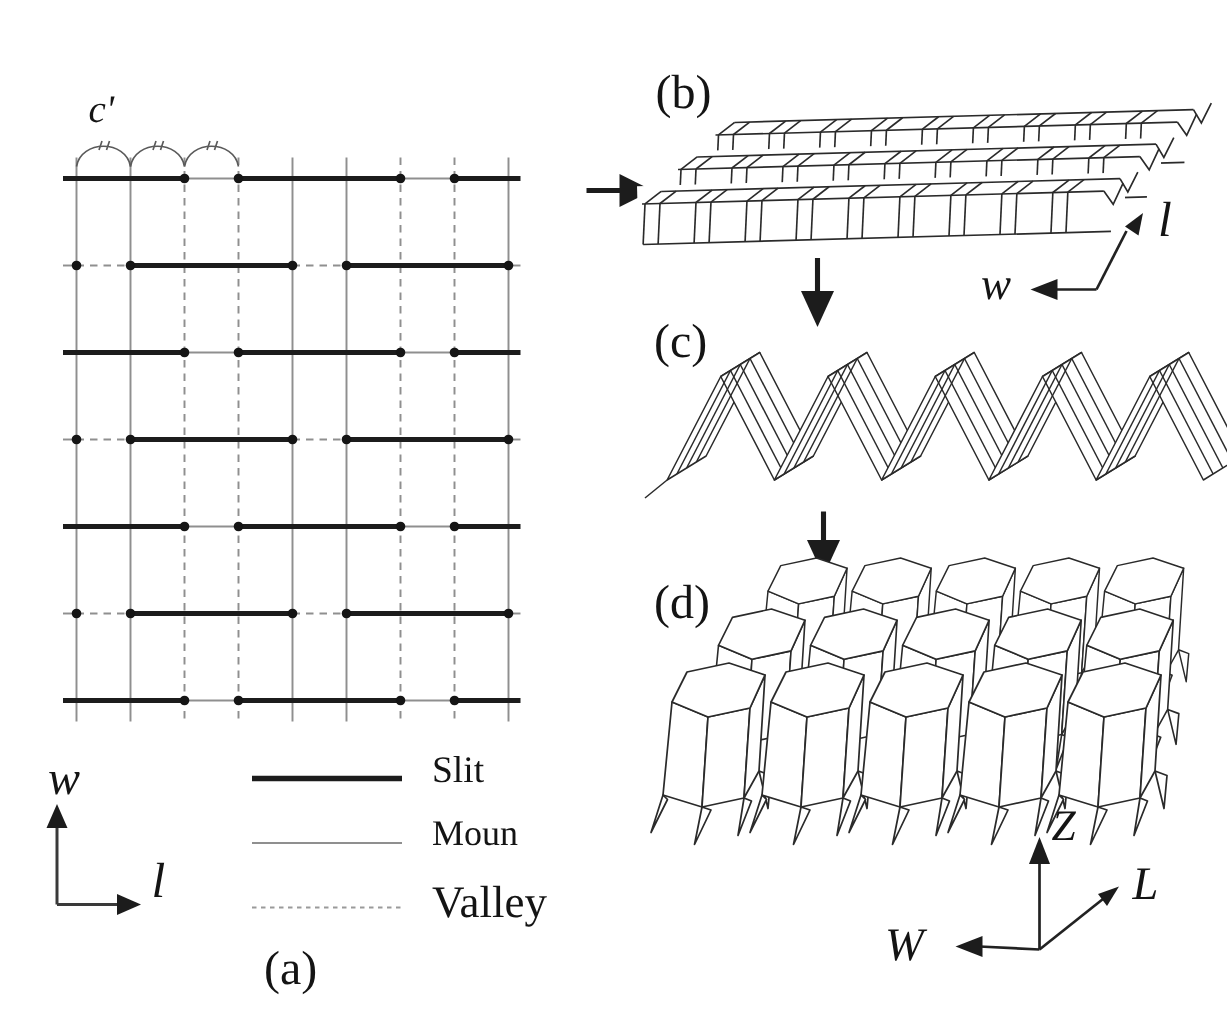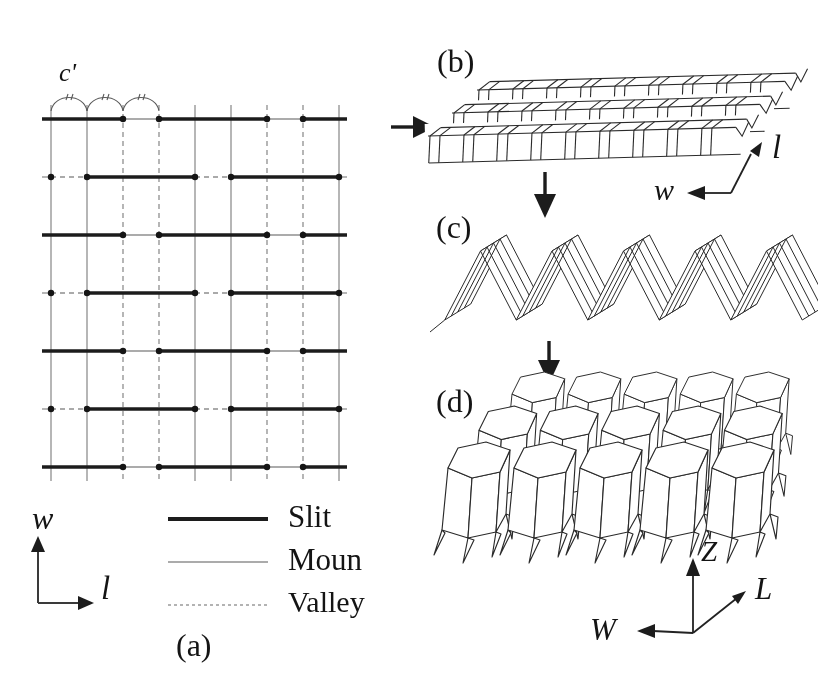--- a/index.html
+++ b/index.html
@@ -284,18 +284,18 @@
   <span class="lbl" style="left:436px;top:385px;font-size:32px;">(d)</span>
 
   <span class="lbl it" style="left:654px;top:175px;font-size:30px;">w</span>
   <span class="lbl it" style="left:772px;top:131px;font-size:33px;">l</span>
 
   <span class="lbl it" style="left:701px;top:537px;font-size:29px;">Z</span>
   <span class="lbl it" style="left:755px;top:573px;font-size:31px;">L</span>
   <span class="lbl it" style="left:590px;top:614px;font-size:31px;">W</span>
 
   <div>
-    <span class="lbl" style="left:288px;top:501px;font-size:31px;">Slit</span>
-    <span class="lbl" style="left:288px;top:544px;font-size:31px;">Moun</span>
+    <span class="lbl" style="left:288px;top:501px;font-size:25px;">Slit</span>
+    <span class="lbl" style="left:288px;top:544px;font-size:24px;">Moun</span>
     <span class="lbl" style="left:288px;top:587px;font-size:30px;">Valley</span>
   </div>
 
 </div>
 
 </body></html>

